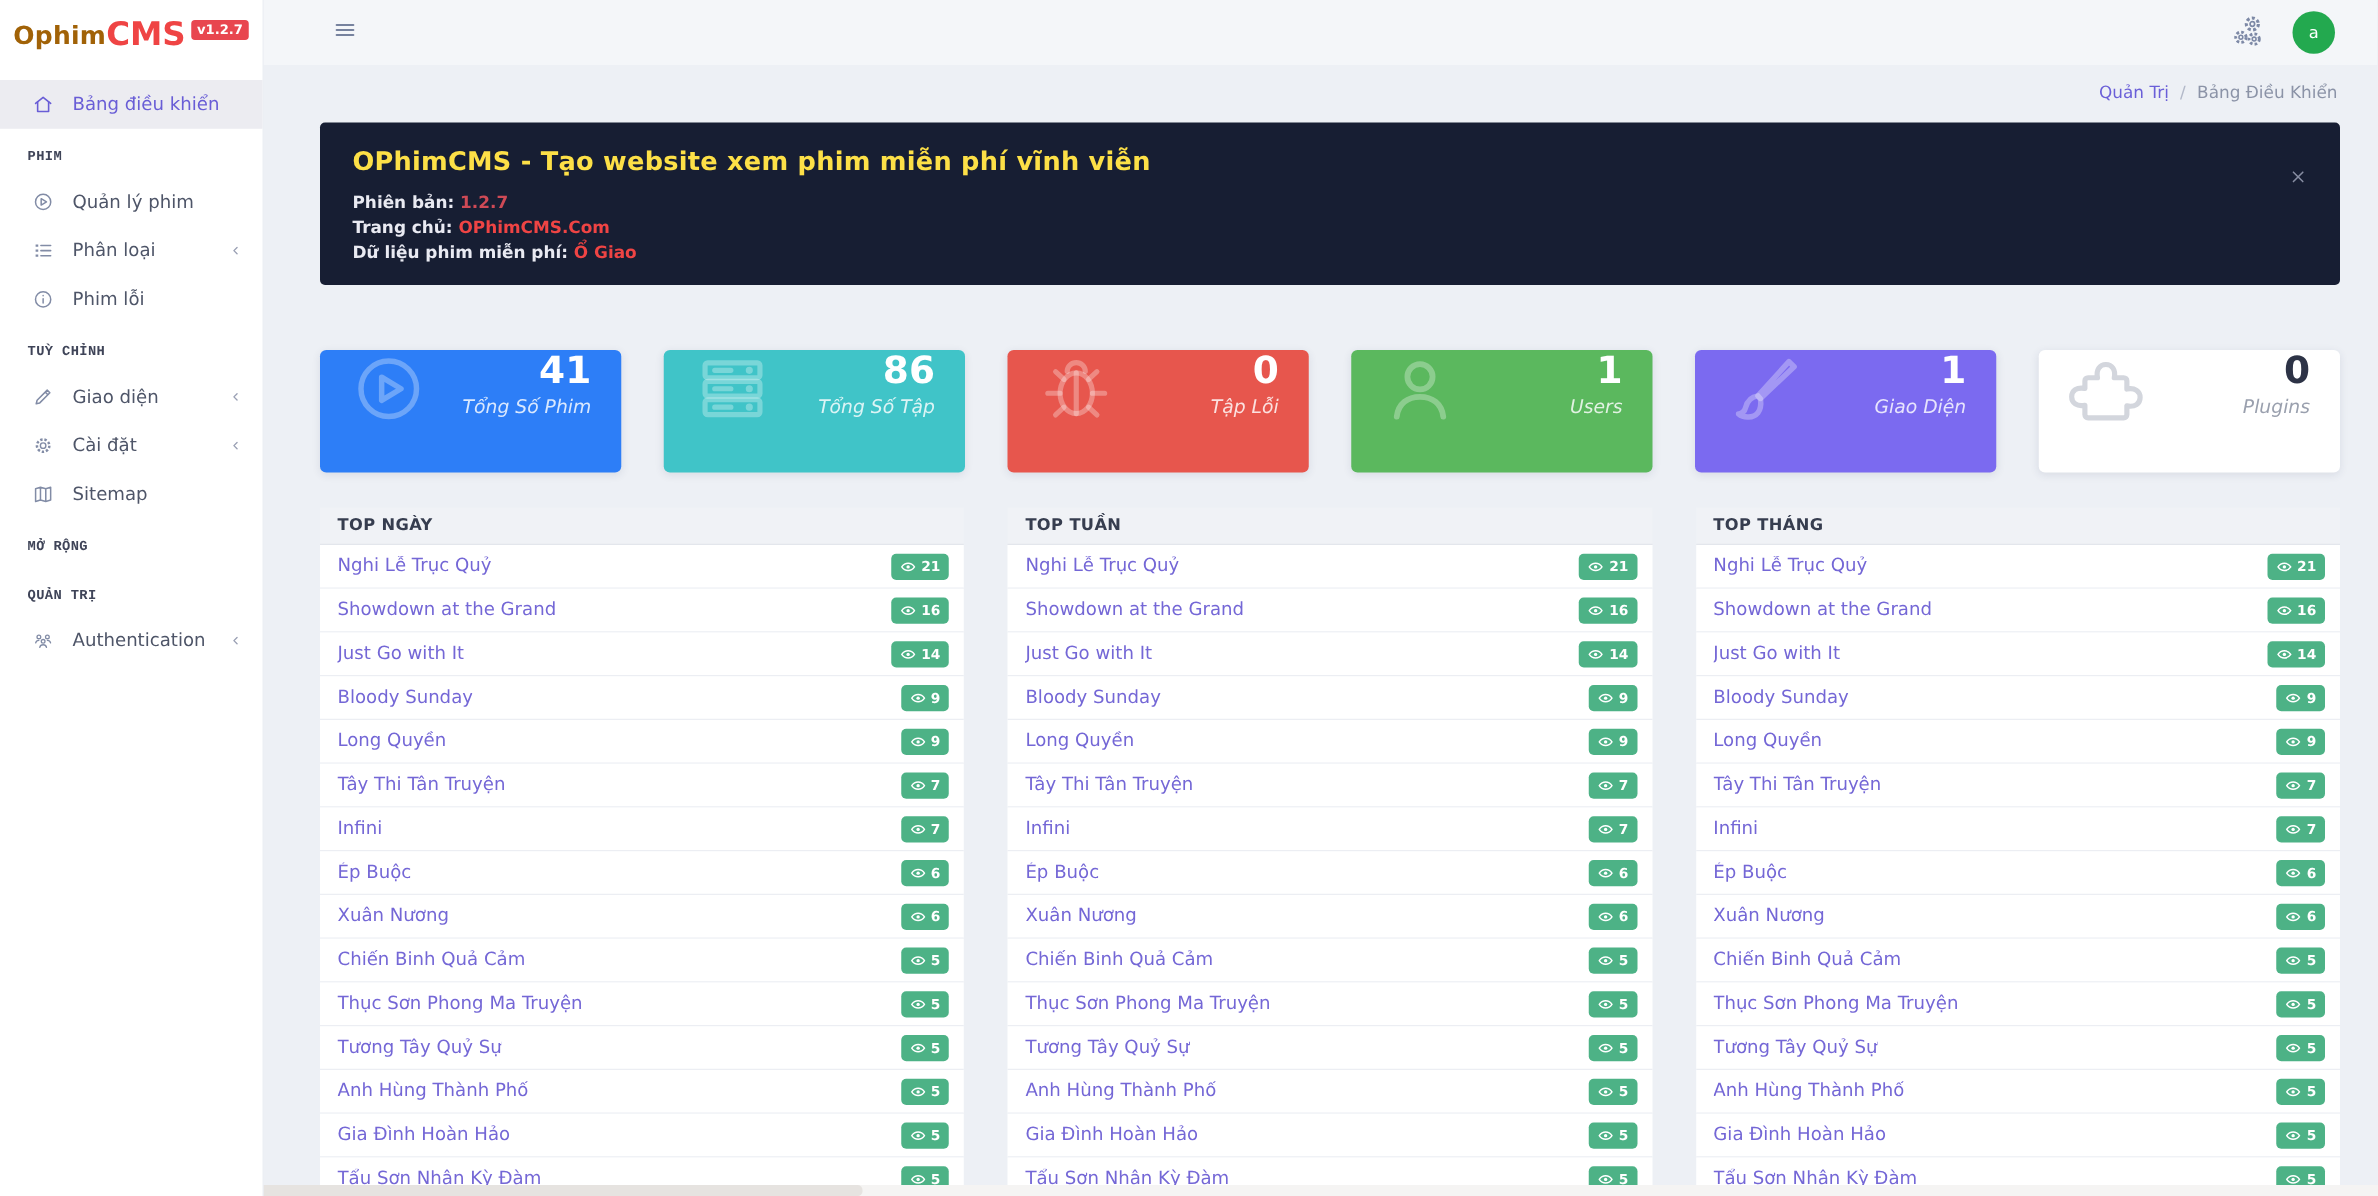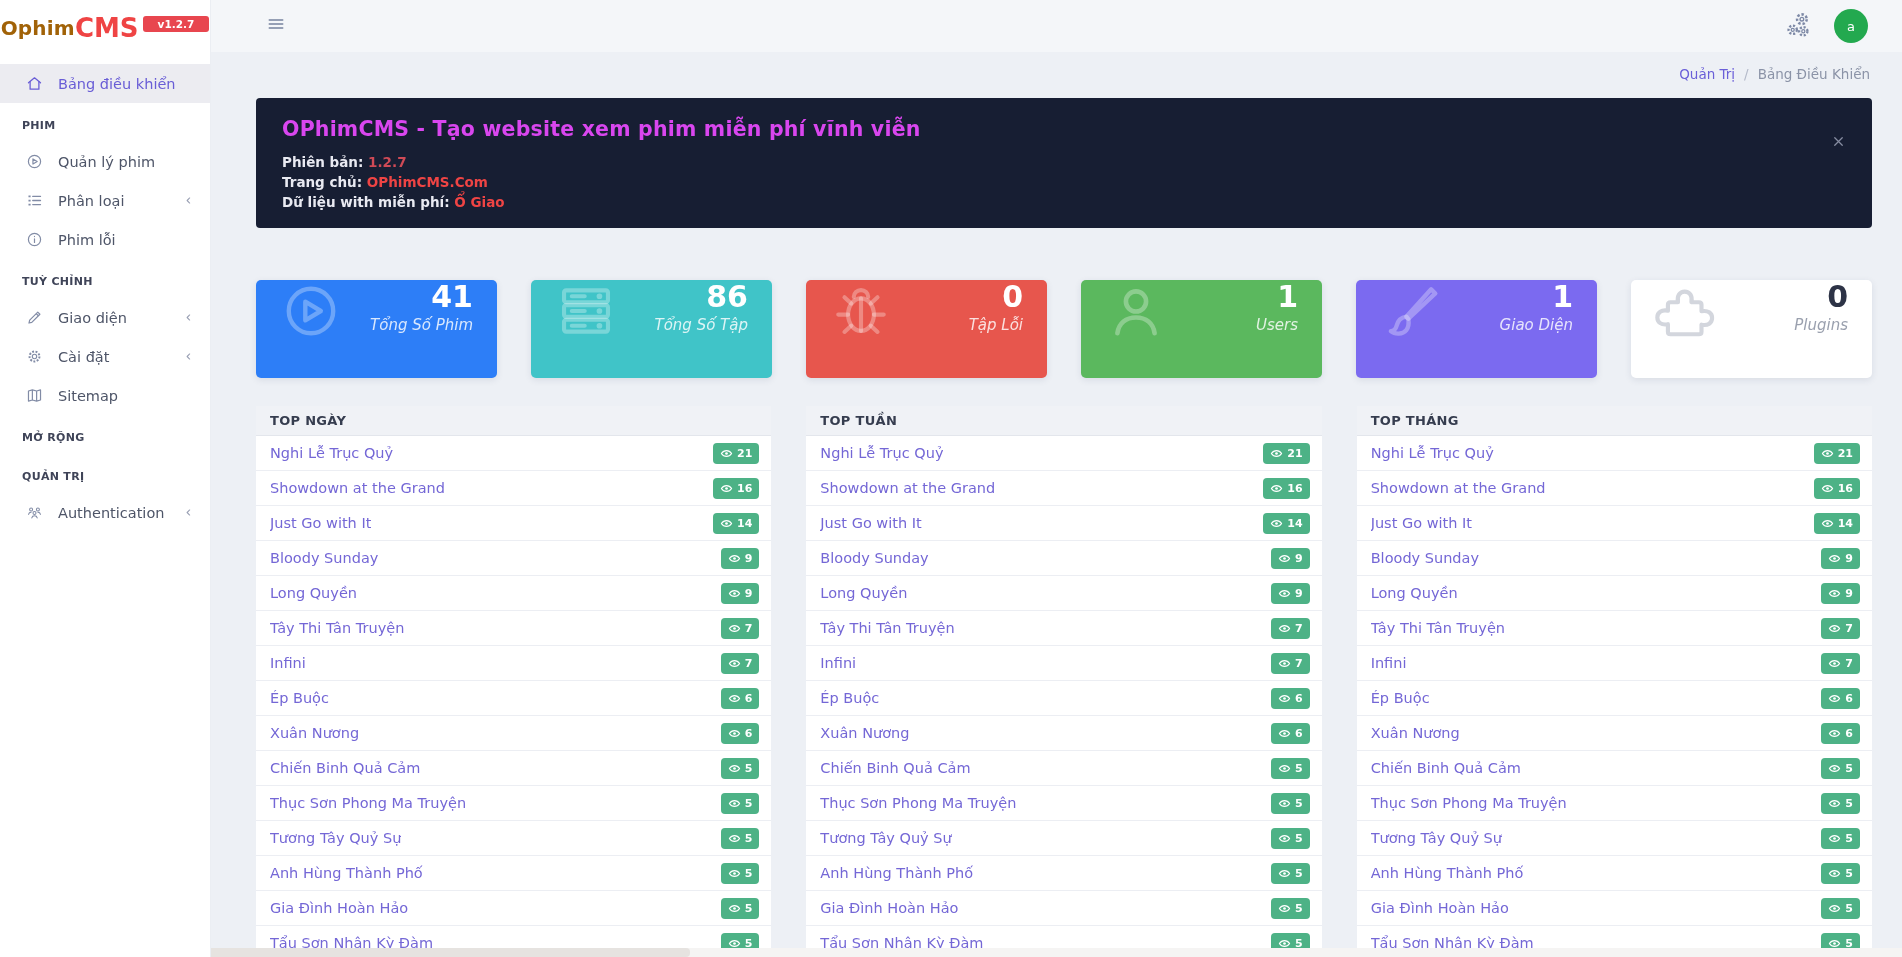--- a/index.html
+++ b/index.html
@@ -11,31 +11,31 @@
   .icon { display:inline-block; }
 
   .app { display:flex; width:1902px; height:957px; }
 
   
   .sidebar { width:210px; flex:none; background:#ffffff; box-shadow:1px 0 0 #ebeef3; z-index:2; }
   .logo-row { height:56px; display:flex; align-items:center; justify-content:center; cursor:pointer; }
   .logo-bold { font-size:20px; font-weight:700; color:#a16207; letter-spacing:.2px; }
   .logo-light { font-size:26px; font-weight:700; color:#ef4444; }
   .version-badge { background:#e8464f; color:#fff; font-size:10.5px; font-weight:700;
-    padding:2px 15px; border-radius:3px; margin-left:4px; margin-top:-8px; }
+    padding:2px 5px; border-radius:3px; margin-left:4px; margin-top:-8px; }
   .nav { padding-top:8px; }
   .side-item { display:flex; align-items:center; height:39px; padding:0 16px 0 26px;
     color:#4e5568; font-size:14.5px; }
   .side-item.active { background:#ececf1; color:#695dd6; }
   .side-item.active .side-ic { color:#695dd6; }
   .side-ic { width:17px; height:17px; color:#828ca6; margin-right:15px; flex:none; }
   .side-label { white-space:nowrap; }
   .chev { width:11px; height:11px; color:#9aa0b4; margin-left:auto; }
   .side-section { height:39px; display:flex; align-items:center; padding:6px 0 0 22px;
-    font-size:11px; font-weight:700; color:#3f4458; letter-spacing:.3px; }
+    font-size:11px; font-weight:700; color:#3f4458; letter-spacing:.3px;font-family:Liberation Mono, monospace; }
 
   
   .main { flex:1; display:flex; flex-direction:column; }
   .topbar { height:52px; flex:none; background:#f4f6f9; display:flex; align-items:center;
     padding:0 34px 0 56px; }
   .hamburger .icon { width:20px; height:20px; color:#76829e; }
   .topbar-right { margin-left:auto; display:flex; align-items:center; gap:22px; }
   .gears { width:27px; height:27px; color:#7d89a6; }
   .avatar { width:34px; height:34px; border-radius:50%; background:#23a94f; color:#fff;
     font-size:13px; display:flex; align-items:center; justify-content:center; }
@@ -43,21 +43,21 @@
   .content { flex:1; padding:6px 30px 0 46px; overflow:hidden; }
   .breadcrumb { display:flex; justify-content:flex-end; align-items:center; gap:9px;
     font-size:13.5px; padding:8px 2px 16px; }
   .bc-link { color:#6a5fd8; }
   .bc-sep { color:#b3b9c9; }
   .bc-cur { color:#8b93a7; }
 
   
   .banner { position:relative; background:#171e33; border-radius:4px; padding:19px 26px 16px;
     color:#fff; }
-  .banner-title { font-size:20.5px; font-weight:600; color:#d946ef; margin-bottom:11px; letter-spacing:.2px; }
+  .banner-title { font-size:20.5px; font-weight:600; color:#fde047; margin-bottom:11px; letter-spacing:.2px; }
   .banner-line { font-size:13.5px; line-height:20px; color:#e9eaf2; font-weight:600; }
   .bl-value.version { color:#cf4a56; font-weight:600; }
   .bl-value.link { color:#ef4444; font-weight:600; }
   .banner-close { position:absolute; top:36px; right:26px; color:#878da2; }
   .banner-close .icon { width:15px; height:15px; }
 
   
   .cards { margin-top:52px; display:flex; gap:34px; }
   .card { flex:1; height:98px; border-radius:5px; display:flex; 
     padding:0 24px; cursor:pointer; box-shadow:0 2px 7px rgba(35,45,85,.10); }
@@ -238,21 +238,21 @@
       <section class="banner">
         <button class="banner-close">
           <span class="icon"><svg viewBox="0 0 24 24" fill="none" stroke="currentColor" stroke-width="2" stroke-linecap="round">
                 <path d="M6 6l12 12M18 6 6 18"></path>
               </svg></span>
         </button>
         <h1 class="banner-title">OPhimCMS - Tạo website xem phim miễn phí vĩnh viễn</h1>
         <div id="banner-lines">
             <div class="banner-line"><span class="bl-label">Phiên bản:</span> <span class="bl-value version">1.2.7</span></div>
             <div class="banner-line"><span class="bl-label">Trang chủ:</span> <a class="bl-value link">OPhimCMS.Com</a></div>
-            <div class="banner-line"><span class="bl-label">Dữ liệu with miễn phí:</span> <a class="bl-value link">Ổ Giao</a></div>
+            <div class="banner-line"><span class="bl-label">Dữ liệu phim miễn phí:</span> <a class="bl-value link">Ổ Giao</a></div>
           </div>
       </section>
 
       <section class="cards" id="cards">
           <div class="card" style="background: rgb(45, 126, 247);">
     <span class="icon card-ic">
               <svg viewBox="0 0 24 24" fill="none" stroke="currentColor" stroke-width="1.7" stroke-linejoin="round">
                 <circle cx="12" cy="12" r="8.6"></circle>
                 <path d="M9.8 8.4 15.8 12l-6 3.6z"></path>
               </svg>

